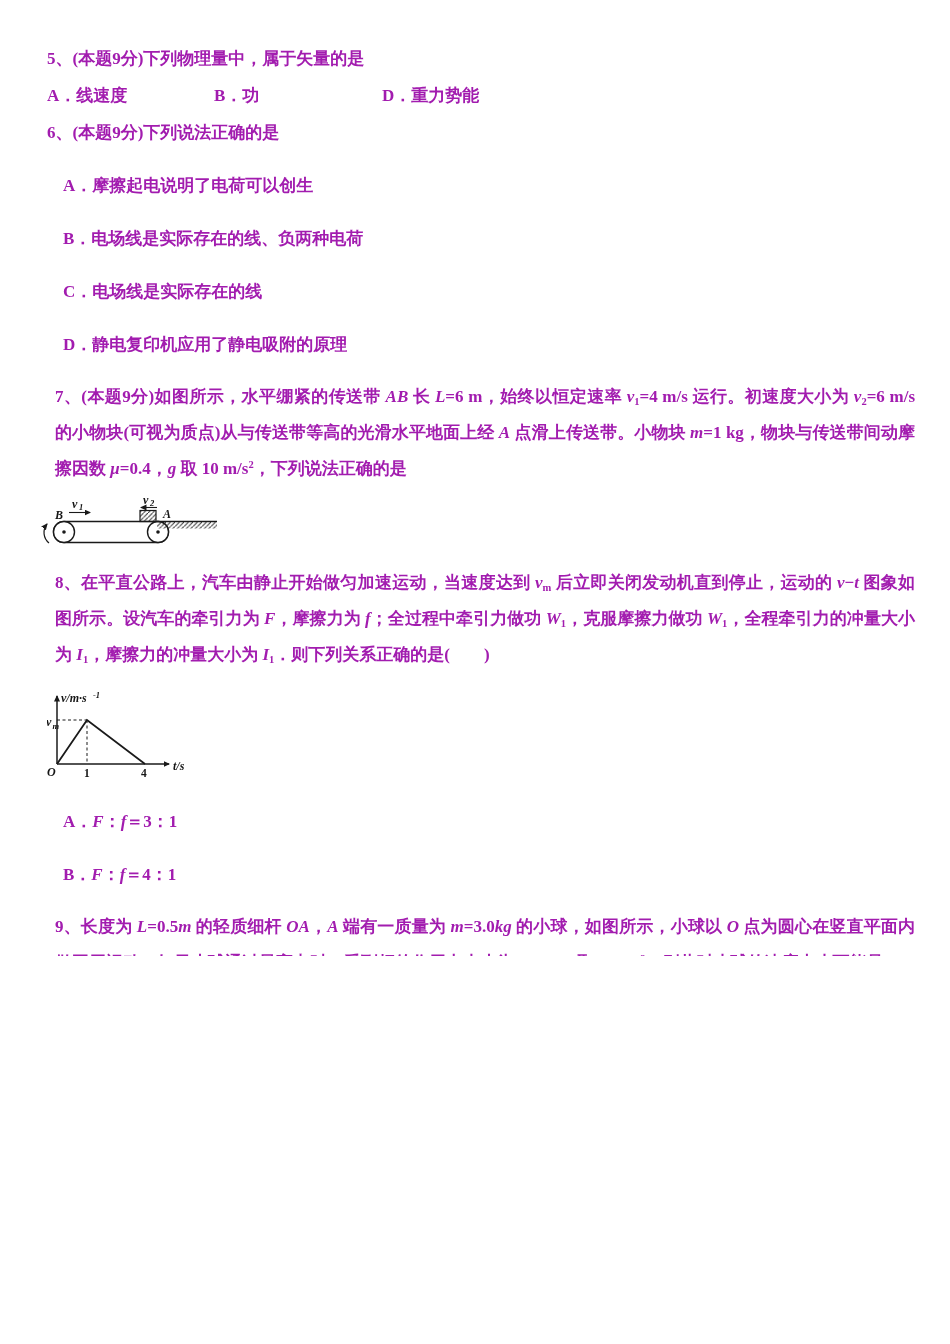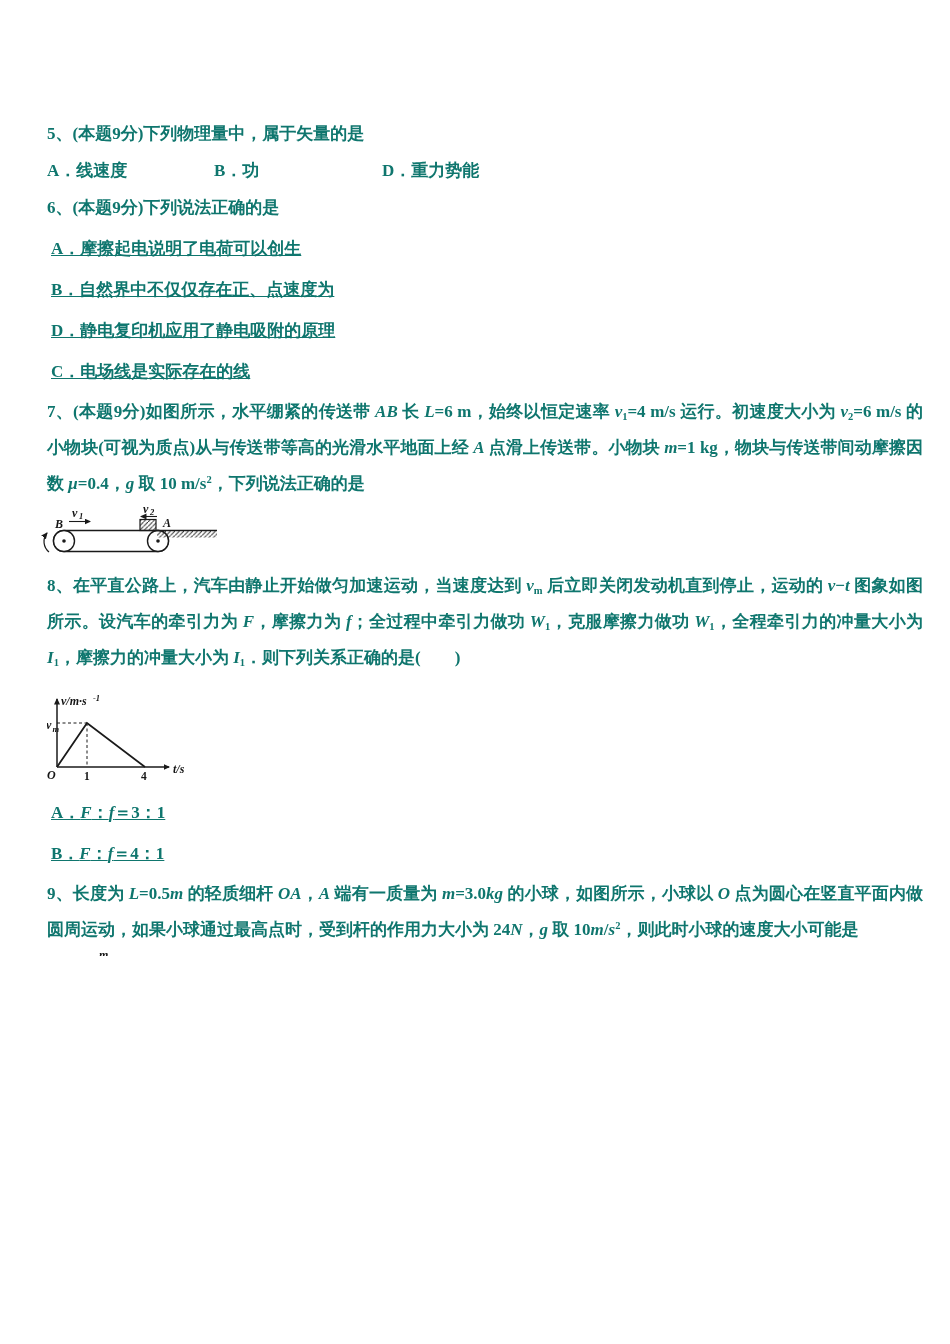--- a/index.html
+++ b/index.html
@@ -1,28 +1,28 @@
 <!DOCTYPE html>
 <html><head>
 <meta charset="utf-8">
 <style>
   html,body{margin:0;padding:0;background:#ffffff;}
   .page{
     position:relative;
     width:950px;height:956px;
-    background:#ffffff;color:#0f766e;
+    background:#ffffff;color:#a21caf;
     font-family:"Liberation Serif","DejaVu Serif",serif;
     font-weight:700;font-size:17px;
     box-sizing:border-box;
-    padding:115px 27px 0 47px;
+    padding:40px 27px 0 47px;
     overflow:hidden;
   }
   .line{line-height:37px;margin:0;white-space:nowrap;}
-  .para{line-height:36px;margin:0;text-align:justify;}
-  .opt-list p{line-height:37px;margin:4px;text-decoration:underline;}
+  .para{line-height:36px;margin:8px;text-align:justify;}
+  .opt-list p{line-height:37px;margin:16px;}
   .opt-row{display:flex;line-height:37px;}
   .opt-row .c1{width:167px;}
   .opt-row .c2{width:168px;}
   .opt-row .c3{width:168px;}
   i{font-style:italic;}
   sub,sup{font-size:62%;line-height:0;}
   sub{vertical-align:-0.25em;}
   sup{vertical-align:0.55em;}
   figure{margin:0;}
   svg{display:block;}
@@ -56,23 +56,23 @@
       <span class="c1">A．线速度</span>
       <span class="c2">B．功</span>
       <span>D．重力势能</span>
     </div>
   </section>
 
   <section>
     <p class="line">6、(本题9分)下列说法正确的是</p>
     <div class="opt-list">
       <p>A．摩擦起电说明了电荷可以创生</p>
-      <p>B．自然界中不仅仅存在正、点速度为</p>
+      <p>B．电场线是实际存在的线、负两种电荷</p>
+      <p>C．电场线是实际存在的线</p>
       <p>D．静电复印机应用了静电吸附的原理</p>
-      <p>C．电场线是实际存在的线</p>
     </div>
   </section>
 
   <section>
     <p class="para">7、(本题9分)如图所示，水平绷紧的传送带 <i>AB</i> 长 <i>L</i>=6 m，始终以恒定速率 <i>v</i><sub>1</sub>=4 m/s 运行。初速度大小为 <i>v</i><sub>2</sub>=6 m/s 的小物块(可视为质点)从与传送带等高的光滑水平地面上经 <i>A</i> 点滑上传送带。小物块 <i>m</i>=1 kg，物块与传送带间动摩擦因数 <i>μ</i>=0.4，<i>g</i> 取 10 m/s<sup>2</sup>，下列说法正确的是</p>
 
     <figure class="belt-fig">
       <svg width="185" height="62" viewBox="0 0 185 62">
 
         <path d="M 9,48 A 13.5,13.5 0 0 1 7,29" fill="none" stroke="#1a1a1a" stroke-width="1.2" marker-end="url(#arr)"></path>

